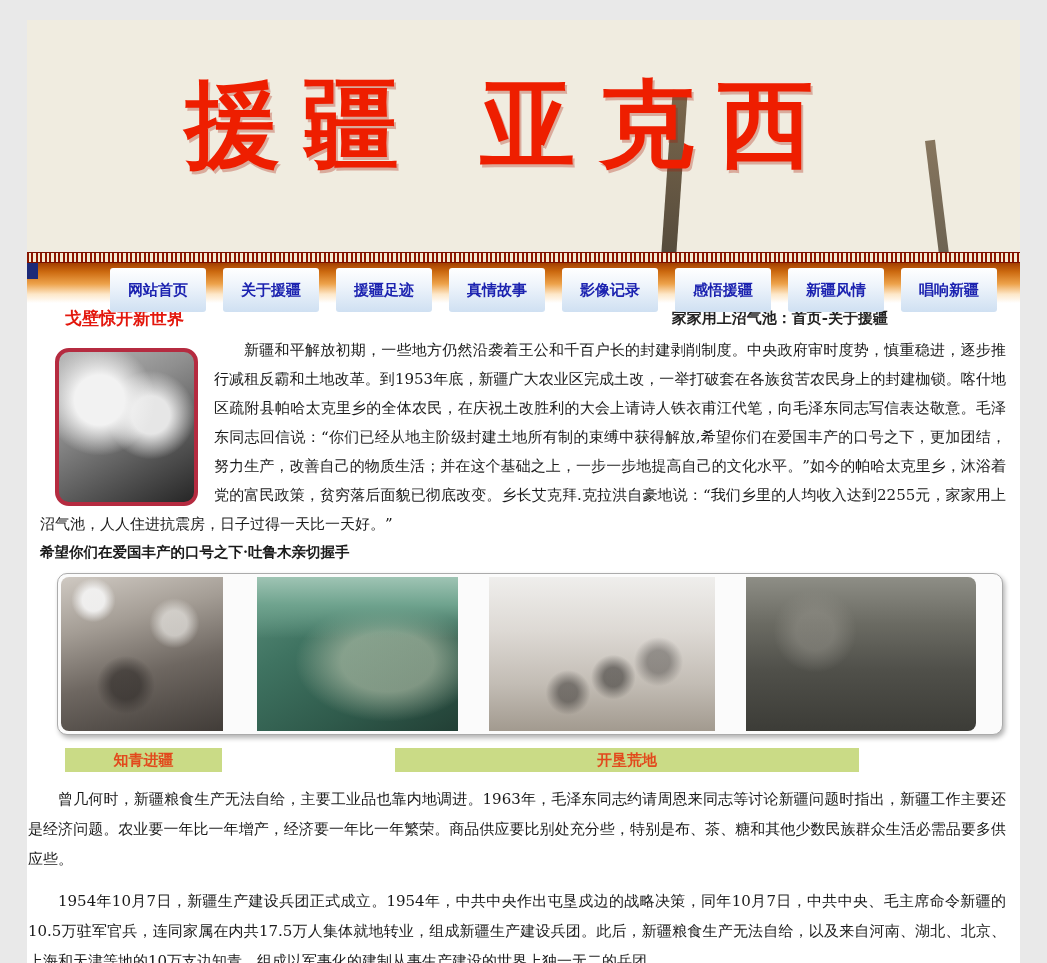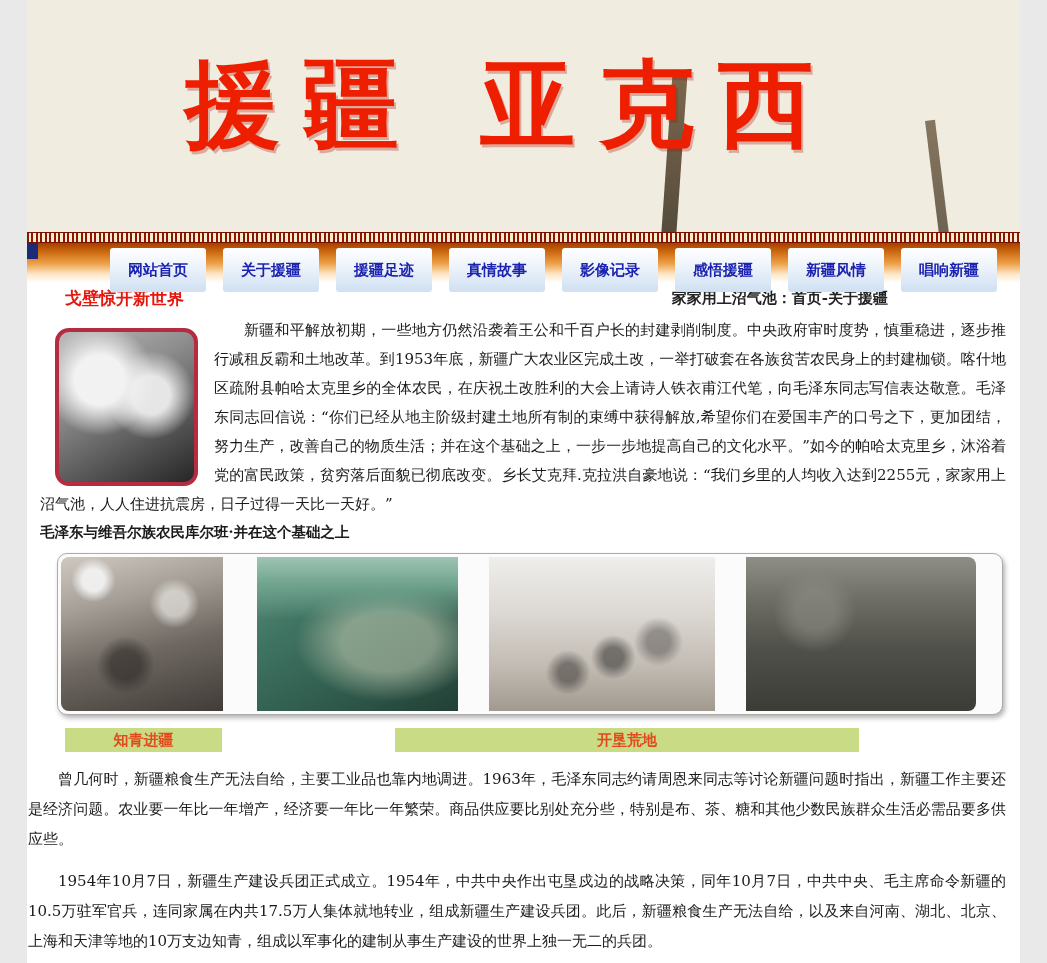--- a/index.html
+++ b/index.html
@@ -15,20 +15,21 @@
   .banner {
     position:relative; height:232px; overflow:hidden;
     background:
       radial-gradient(ellipse 420px 300px at 8% 88%,  rgba(198,122,12,0.95) 0%, rgba(224,160,32,0.85) 40%, rgba(0,0,0,0) 70%),
       radial-gradient(ellipse 300px 200px at 2% 30%,  rgba(232,172,42,0.70) 0%, rgba(0,0,0,0) 65%),
       radial-gradient(ellipse 520px 250px at 62% 10%, rgba(228,166,38,0.90) 0%, rgba(0,0,0,0) 70%),
       radial-gradient(ellipse 430px 300px at 97% 55%, rgba(214,150,26,0.90) 0%, rgba(0,0,0,0) 70%),
       radial-gradient(ellipse 600px 170px at 78% 102%,rgba(190,122,18,0.85) 0%, rgba(0,0,0,0) 70%),
       linear-gradient(to bottom, #e3ebf0 0%, #f4f6f3 45%, #ead fc2 80%, #d9ba7a 100%);
     background-color:#f0ece0;
+    margin-top:20px;
   }
   .banner::before { 
     content:""; position:absolute; left:640px; top:70px; width:15px; height:165px;
     background:linear-gradient(to bottom,#5f4728,#2e2313); transform:rotate(4deg); opacity:.8;
   }
   .banner::after { 
     content:""; position:absolute; left:905px; top:120px; width:10px; height:115px;
     background:linear-gradient(to bottom,#5a4326,#342816); transform:rotate(-7deg); opacity:.7;
   }
   .banner-title {
@@ -157,21 +158,21 @@
   </div>
 
   <div class="crumb-row">
     <span class="section-heading" style="color:#e3170d;">戈壁惊开新世界</span>
     <span class="breadcrumb">家家用上沼气池：首页-关于援疆</span>
   </div>
 
   <div class="article">
     <div class="photo-float"></div>
     <p class="para">新疆和平解放初期，一些地方仍然沿袭着王公和千百户长的封建剥削制度。中央政府审时度势，慎重稳进，逐步推行减租反霸和土地改革。到1953年底，新疆广大农业区完成土改，一举打破套在各族贫苦农民身上的封建枷锁。喀什地区疏附县帕哈太克里乡的全体农民，在庆祝土改胜利的大会上请诗人铁衣甫江代笔，向毛泽东同志写信表达敬意。毛泽东同志回信说：“你们已经从地主阶级封建土地所有制的束缚中获得解放,希望你们在爱国丰产的口号之下，更加团结，努力生产，改善自己的物质生活；并在这个基础之上，一步一步地提高自己的文化水平。”如今的帕哈太克里乡，沐浴着党的富民政策，贫穷落后面貌已彻底改变。乡长艾克拜.克拉洪自豪地说：“我们乡里的人均收入达到2255元，家家用上沼气池，人人住进抗震房，日子过得一天比一天好。”</p>
-    <div class="caption">毛泽东与维吾尔族农民库尔班·并在这个基础之上</div>
+    <div class="caption">希望你们在爱国丰产的口号之下·吐鲁木亲切握手</div>
   </div>
 
   <div class="gallery">
     <div class="gphoto gphoto-1"></div>
     <div class="gphoto gphoto-2"></div>
     <div class="gphoto gphoto-3"></div>
     <div class="gphoto gphoto-4"></div>
   </div>
 
   <div class="label-row">

